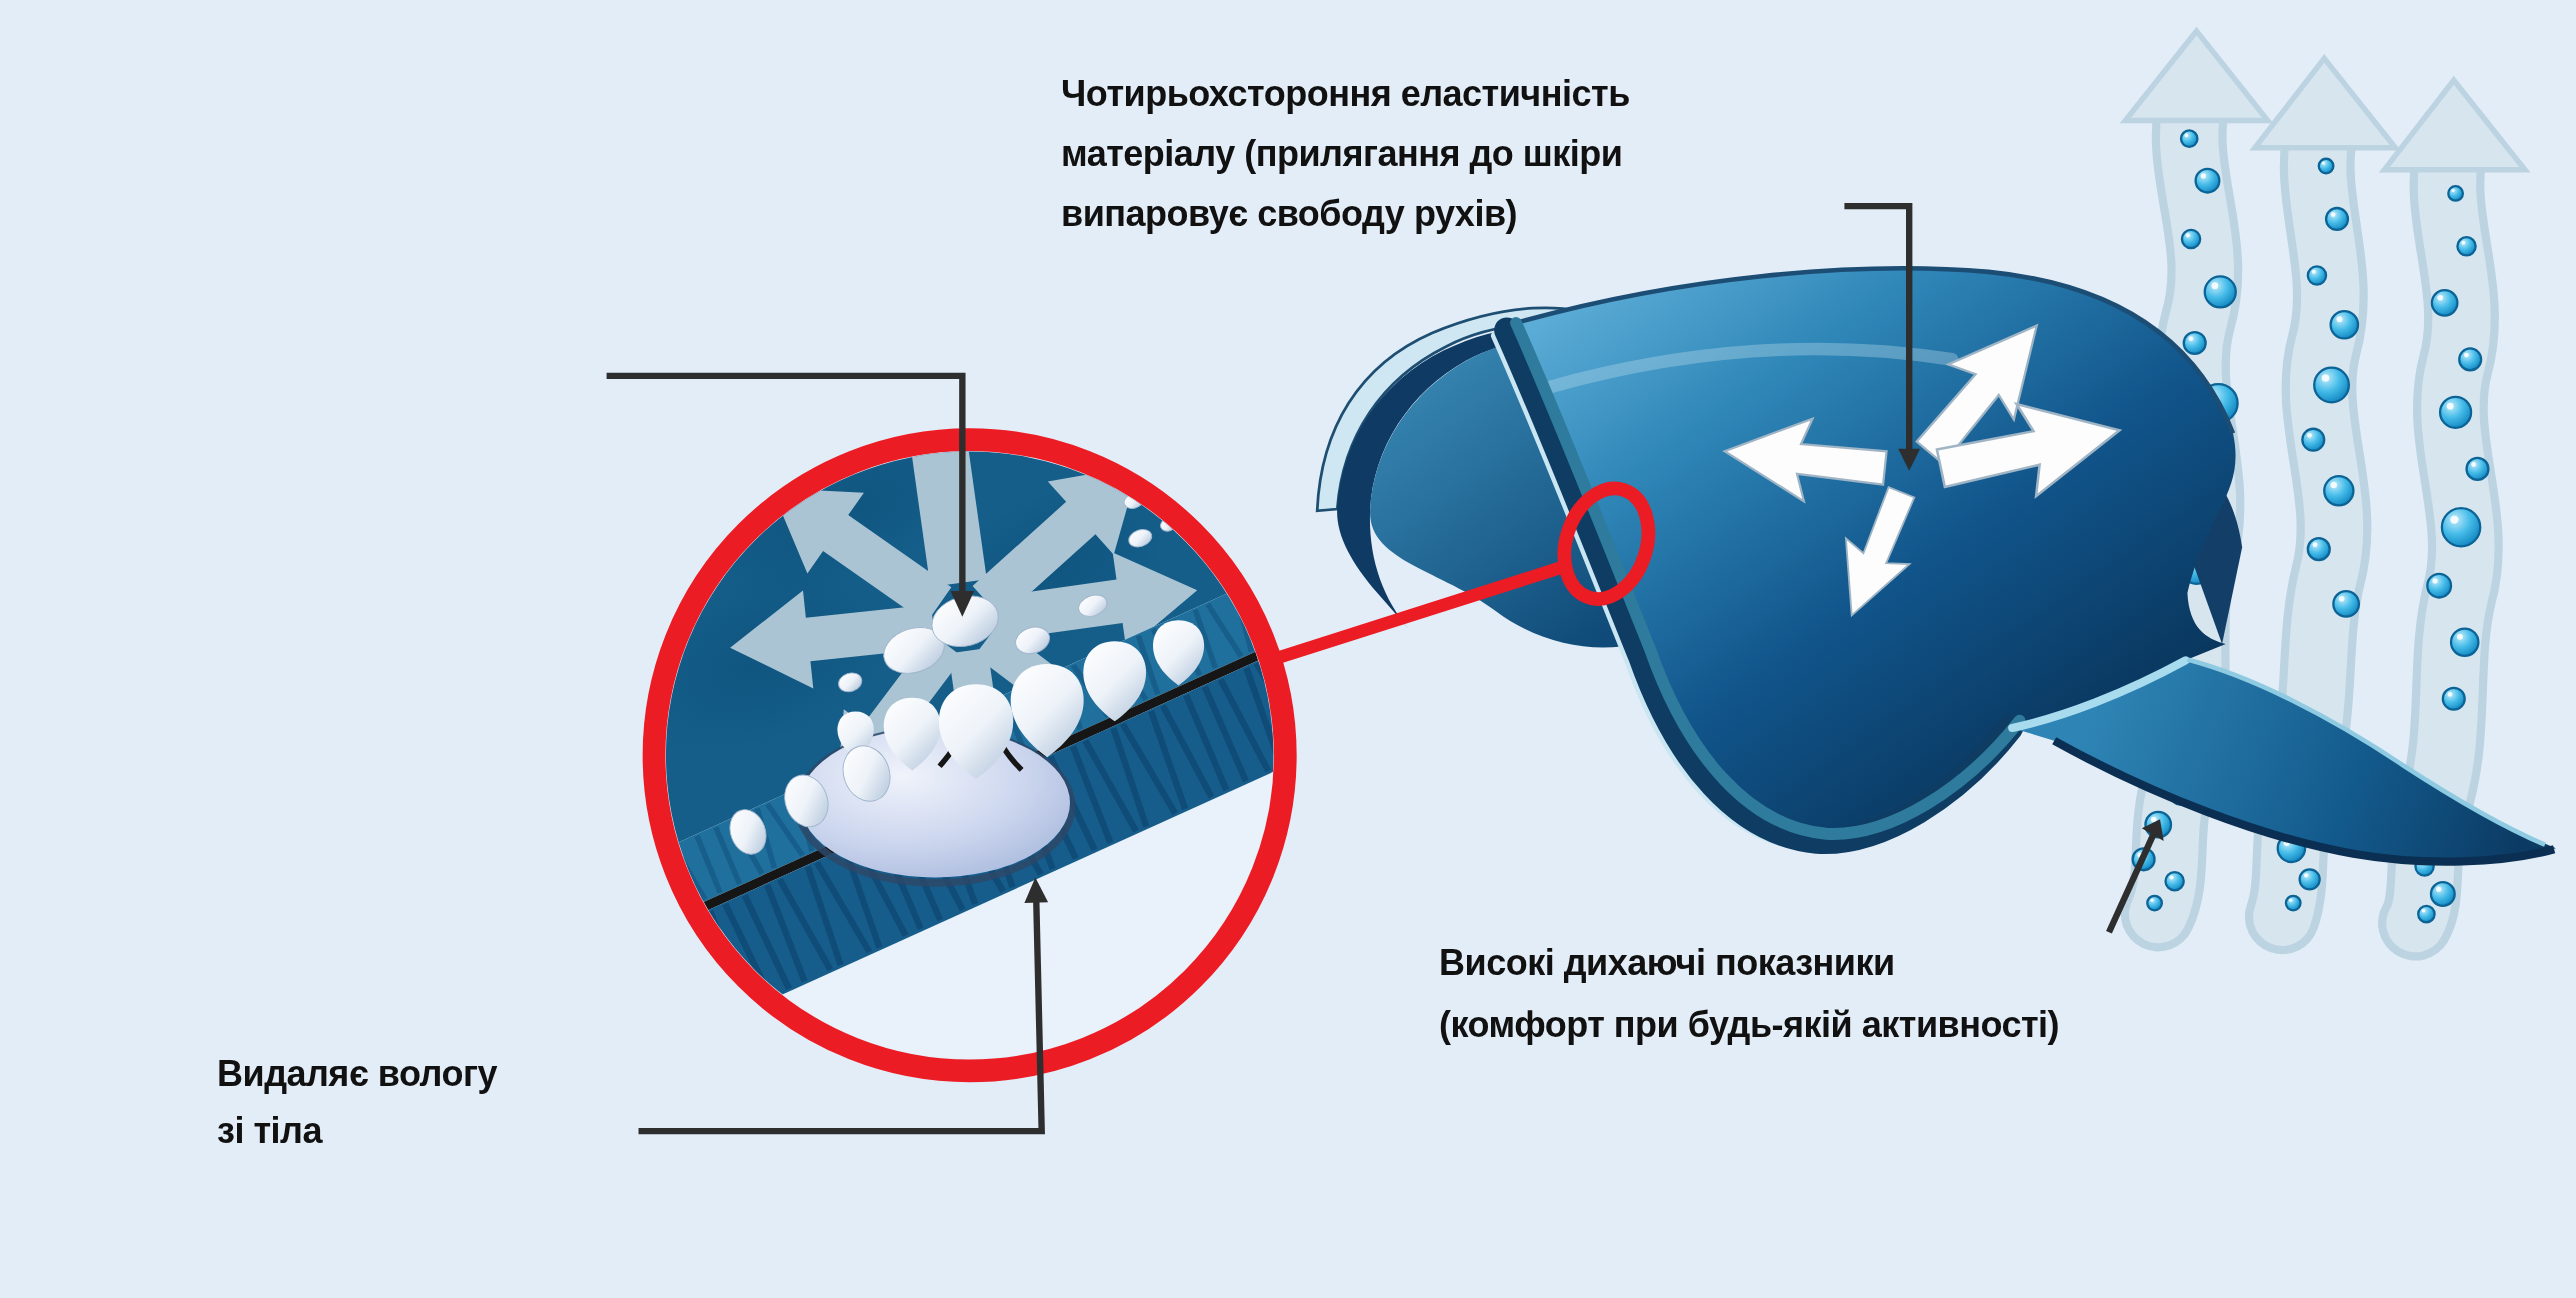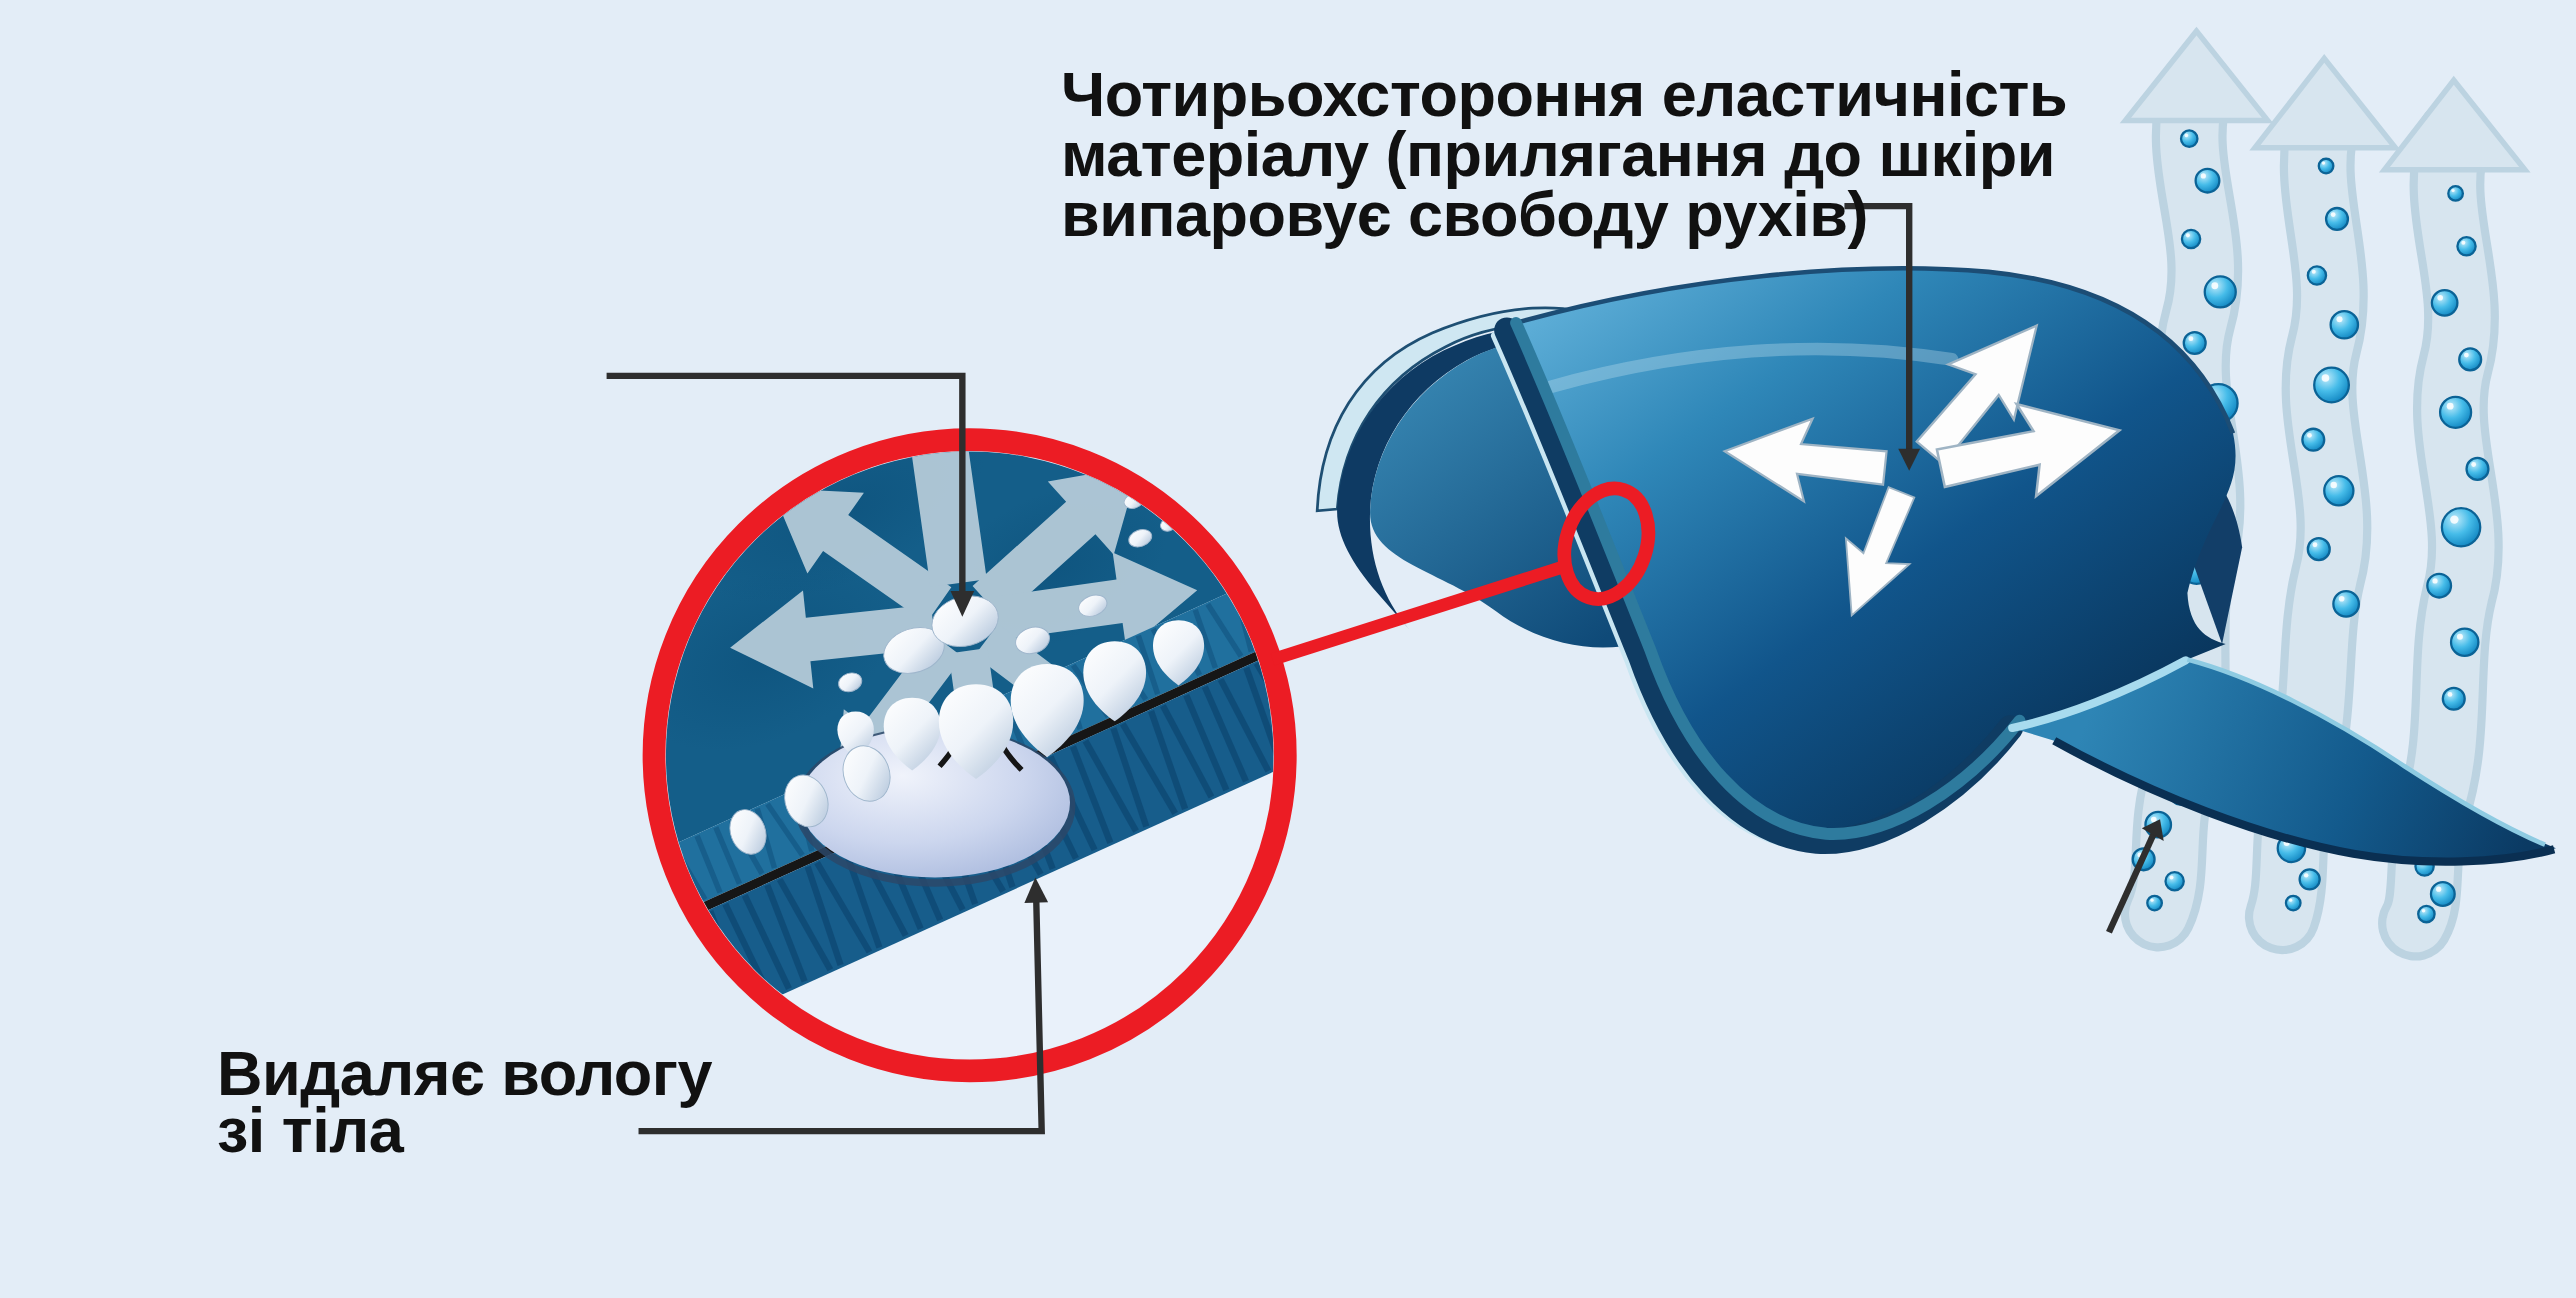--- a/index.html
+++ b/index.html
@@ -7,21 +7,21 @@
     --text:#111111;
   }
   html,body{margin:0;padding:0;}
   body{background:var(--bg);font-family:"Liberation Sans",sans-serif;}
   .stage{position:relative;width:2576px;height:1299px;background:var(--bg);overflow:hidden;}
   .stage svg{position:absolute;left:0;top:0;}
   .label{
     position:absolute;
     color:var(--text);
     font-weight:700;
-    font-size:63px;
+    font-size:36px;
     line-height:60px;
     letter-spacing:-0.5px;
     white-space:nowrap;
   }
   .label span{display:block;}
   #label-elasticity{left:1061px;top:64px;}
   #label-distributes{left:89px;top:274px;line-height:57px;}
   #label-removes{left:170px;top:1045px;line-height:57px;margin-left:47px;}
   #label-breathable{left:1439px;top:932px;line-height:62px;}
 </style>
@@ -376,15 +376,19 @@
   <span>матеріалу (прилягання до шкіри</span>
   <span>випаровує свободу рухів)</span>
 </div>
 
 
 <div class="label" id="label-removes">
   <span>Видаляє вологу</span>
   <span>зі тіла</span>
 </div>
 
-
+<div class="label" id="label-breathable">
+  <span>Високі дихаючі показники</span>
+  <span>(комфорт при будь-якій активності)</span>
 </div>
 
+</div>
+
 
 </body></html>

